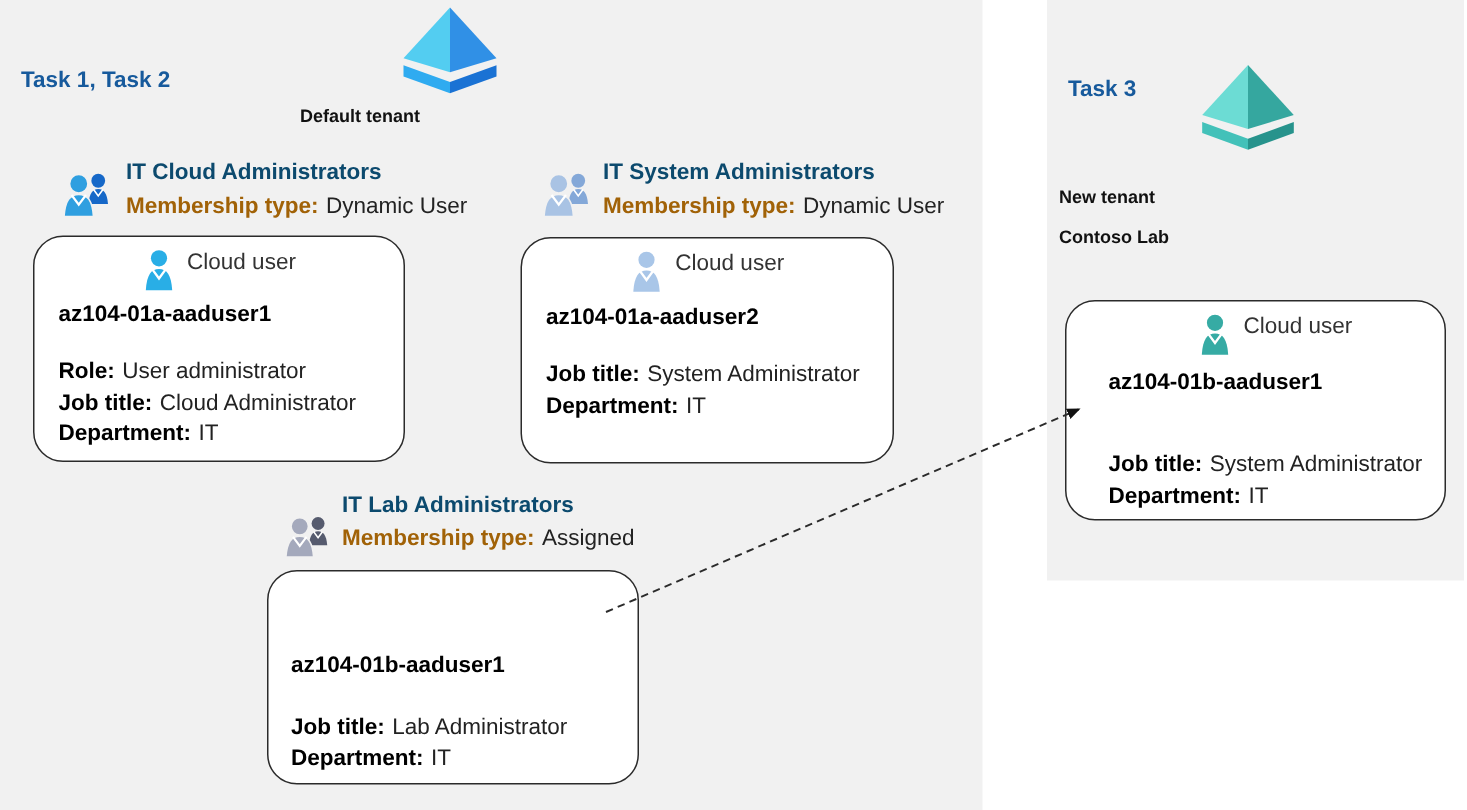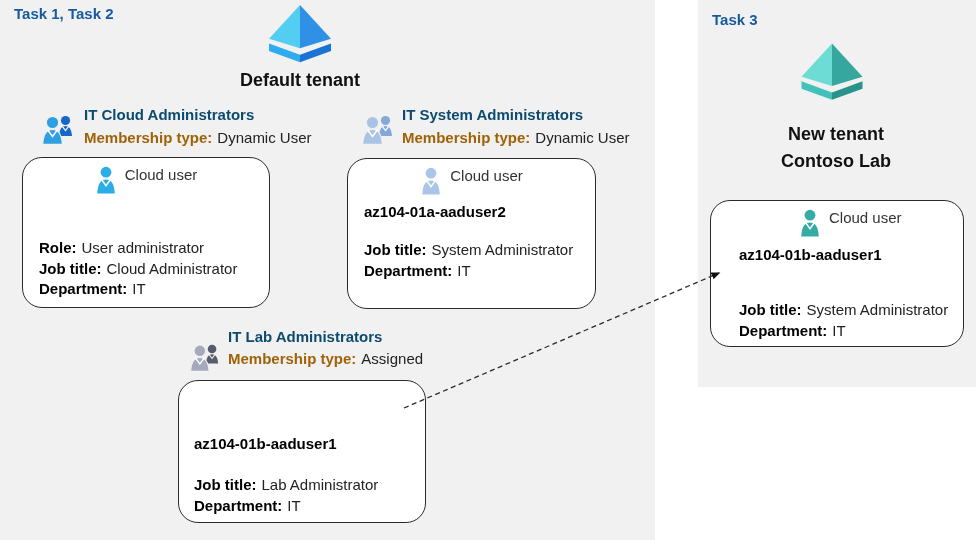--- a/index.html
+++ b/index.html
@@ -3,22 +3,22 @@
 <meta charset="utf-8">
 <title>Azure AD Tenant Diagram</title>
 <style>
   html,body{margin:0;padding:0;background:#fff;}
   .canvas{position:relative;width:978px;height:540px;background:#ffffff;
           font-family:"Liberation Sans","DejaVu Sans",sans-serif;color:#1a1a1a;overflow:hidden;}
   .abs{position:absolute;}
   .region{position:absolute;background:#f1f1f1;}
   .region-left{left:0;top:0;width:655px;height:540px;}
   .region-right{left:698px;top:0;width:278px;height:387px;}
-  .task-label{position:absolute;font-size:15px;font-weight:bold;color:#175a9c;white-space:nowrap;}
-  .tenant-title{position:absolute;font-size:18px;font-weight:bold;color:#111;text-align:center;white-space:nowrap;}
+  .task-label{position:absolute;font-size:15px;font-weight:bold;color:#175a9c;white-space:nowrap;margin-top:40px;}
+  .tenant-title{position:absolute;font-size:12px;font-weight:bold;color:#111;white-space:nowrap;}
   .group-name{position:absolute;font-size:15px;font-weight:bold;color:#0c4a6e;white-space:nowrap;}
   .member-line{position:absolute;font-size:15px;color:#222;white-space:nowrap;}
   .member-line .b{font-weight:bold;color:#a16207;margin-right:5px;}
   .card{position:absolute;background:#fff;border:1.2px solid #2b2b2b;border-radius:20px;}
   .card-head{position:absolute;left:0;top:8px;width:100%;display:flex;justify-content:center;
              align-items:flex-start;gap:8px;font-size:15px;color:#333;}
   .card-head.offset{justify-content:flex-start;padding-left:88px;box-sizing:border-box;}
   .guest-head{position:absolute;left:12px;top:14px;display:flex;align-items:center;gap:9px;font-size:15px;color:#333;}
   .guest-head .tlab{font-size:15px;font-weight:bold;color:#175a9c;}
   .username{position:absolute;font-size:15px;font-weight:bold;color:#000;white-space:nowrap;}
@@ -64,20 +64,21 @@
 
   <div class="card" style="left:22px;top:157px;width:246px;height:149px">
     <div class="card-head">
       <svg width="22" height="28" viewBox="0 0 22 28">
         <circle cx="11" cy="6.2" r="5.4" fill="#29aee6"></circle>
         <path d="M11 13.4 C5.8 13.4 2.9 17.2 2.2 27.5 L19.8 27.5 C19.1 17.2 16.2 13.4 11 13.4 Z" fill="#29aee6"></path>
         <path d="M6.8 13.9 L11 19.6 L15.2 13.9" stroke="#fff" stroke-width="1.6" fill="none"></path>
       </svg>
       <span>Cloud user</span>
     </div>
+    <div class="username" style="left:16px;top:43px">az104-01a-aaduser1</div>
     <div class="fields" style="left:16px;top:80px">
       <div><span class="b">Role:</span><span>User administrator</span></div>
       <div><span class="b">Job title:</span><span>Cloud Administrator</span></div>
       <div><span class="b">Department:</span><span>IT</span></div>
     </div>
   </div>
 
   <svg class="abs" style="left:360px;top:112px" width="36" height="33" viewBox="0 0 36 33">
     <g fill="#84a8d8">
       <circle cx="25.5" cy="8.5" r="4.6"></circle>

